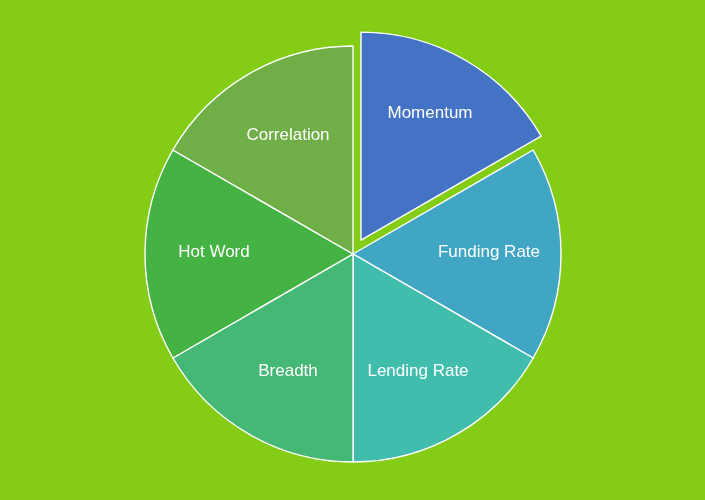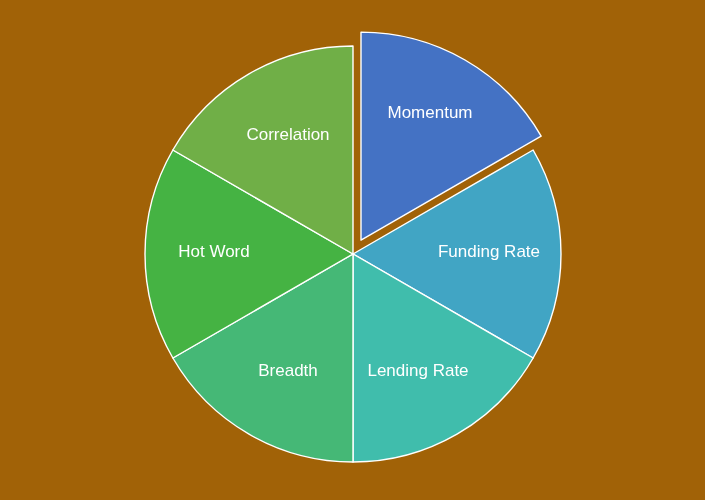--- a/index.html
+++ b/index.html
@@ -11,21 +11,21 @@
     width: 705px;
     height: 500px;
     background: #ffffff;
     font-family: "Liberation Sans", sans-serif;
     overflow: hidden;
   }
   #chart-root {
     position: relative;
     width: 705px;
     height: 500px;
-    background: #a16207;
+    background: #84cc16;
   }
   #pie-svg {
     position: absolute;
     left: 0;
     top: 0;
     width: 705px;
     height: 500px;
     display: block;
   }
   .slice-path {

